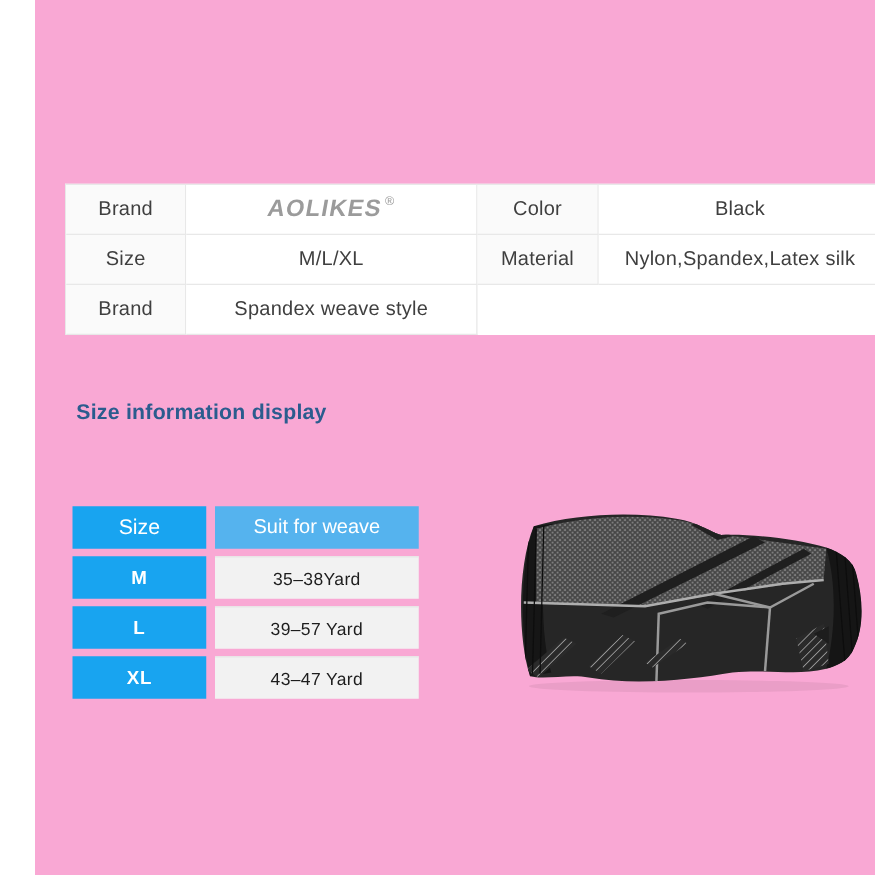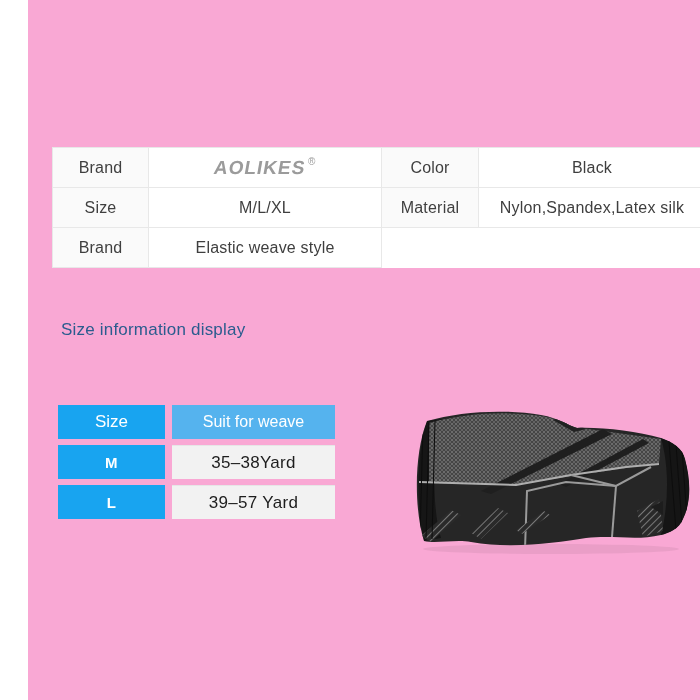--- a/index.html
+++ b/index.html
@@ -52,21 +52,21 @@
     color: #9b9b9b;
     margin-left: 2px;
     align-self: flex-start;
     margin-top: 8px;
   }
 
   
   .section-heading {
     position: absolute;
     font-size: 17px;
-    font-weight: 400;
+    font-weight: 700;
     color: #2b5c8e;
     letter-spacing: 0.2px;
   }
   .heading-size-info { left: 33px; top: 320px; }
   .heading-tiled   { left: 358px; top: 320px; }
 
   
   .size-table {
     position: absolute;
     left: 30px;
@@ -97,21 +97,21 @@
     background: #18a4f0;
     color: #ffffff;
     font-size: 15px;
     font-weight: 700;
     letter-spacing: 0.5px;
   }
   .col-suit {
     background: #f2f2f2;
     border-top: 1px solid #e6e6e6;
     color: #1d1d1d;
-    font-size: 17px;
+    font-size: 14px;
     font-weight: 500;
     letter-spacing: 0.3px;
   }
 
   
   .product-wrap {
     position: absolute;
     left: 383px;
     top: 411px;
     width: 280px;
@@ -132,35 +132,37 @@
     </div>
     <div class="spec-cell spec-label">Color</div>
     <div class="spec-cell spec-value">Black</div>
 
     <div class="spec-cell spec-label">Size</div>
     <div class="spec-cell spec-value">M/L/XL</div>
 
     <div class="spec-cell spec-label">Material</div>
     <div class="spec-cell spec-value">Nylon,Spandex,Latex silk</div>
     <div class="spec-cell spec-label">Brand</div>
-    <div class="spec-cell spec-value">Elastic weave style</div>
+    <div class="spec-cell spec-value">Spandex weave style</div>
   </div>
 
   <div class="section-heading heading-size-info">Size information display</div>
 
   <div class="size-table">
     <div class="size-cell col-size-head">Size</div>
     <div class="size-cell col-suit-head">Suit for weave</div>
 
     <div class="size-cell col-size">M</div>
     <div class="size-cell col-suit">35–38Yard</div>
 
     <div class="size-cell col-size">L</div>
     <div class="size-cell col-suit">39–57 Yard</div>
 
+    <div class="size-cell col-size">XL</div>
+    <div class="size-cell col-suit">43–47 Yard</div>
   </div>
 
   <div class="product-wrap">
     <svg width="280" height="144" viewBox="0 0 280 144" xmlns="http://www.w3.org/2000/svg">
       <defs>
         <pattern id="knit" width="4" height="4" patternUnits="userSpaceOnUse">
           <rect width="4" height="4" fill="#454545"></rect>
           <circle cx="1" cy="1" r="0.8" fill="#9d9d9d"></circle>
           <circle cx="3" cy="3" r="0.8" fill="#8a8a8a"></circle>
         </pattern>

